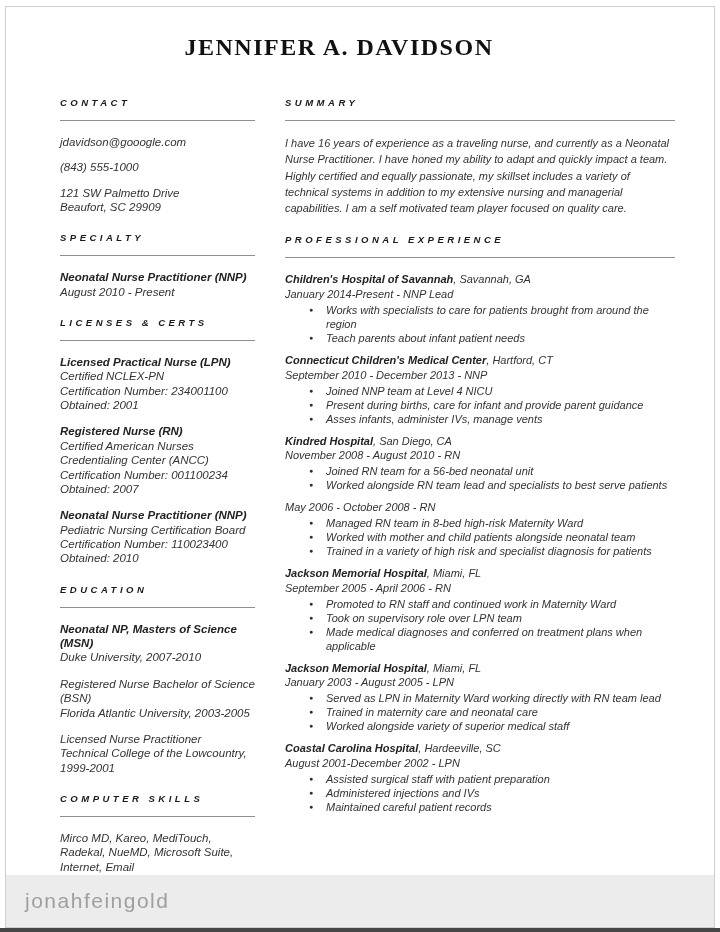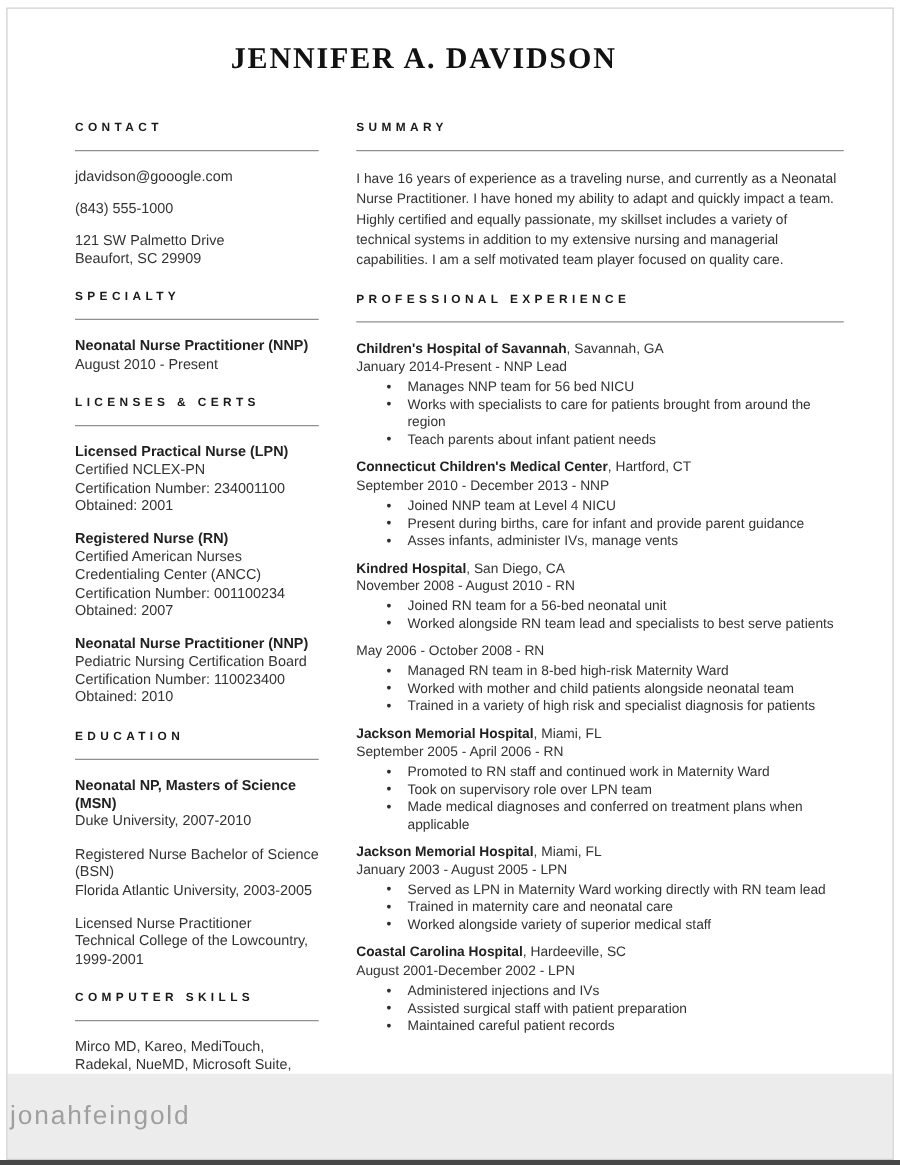--- a/index.html
+++ b/index.html
@@ -7,40 +7,40 @@
   body {
     font-family:"Liberation Sans","DejaVu Sans",sans-serif;
     background:#ffffff; color:#333; position:relative; overflow:hidden;
   }
   .frame {
     position:absolute; top:6px; left:5px; right:5px; bottom:4px;
     border:1px solid #cfcfcf; pointer-events:none; z-index:5;
   }
   .bottom-bar { position:absolute; left:0; right:0; bottom:0; height:4px; background:#474747; z-index:6; }
   .footer-band {
-    position:absolute; left:6px; right:6px; bottom:5px; height:68px;
-    background:#ececec; display:flex; align-items:center; padding-left:2px; z-index:2;
+    position:absolute; left:6px; right:6px; bottom:5px; height:52px;
+    background:#ececec; display:flex; align-items:center; padding-left:19px; z-index:2;
   }
   .watermark { font-size:21px; color:#9f9f9f; letter-spacing:1.5px; }
 
   .name-header { text-align:center; padding:34px 42px 0 0; }
   h1 {
     font-family:"Liberation Serif","DejaVu Serif",serif;
     font-size:24px; font-weight:700; letter-spacing:1.5px; color:#111;
   }
 
   .columns { display:flex; gap:30px; padding:36px 45px 0 60px; align-items:flex-start; }
   .col-left  { flex:0 0 195px; font-size:11.5px; line-height:1.25; }
   .col-right { flex:1; font-size:11px; line-height:1.27; }
 
   .sec-head {
     font-size:9.5px; font-weight:700; letter-spacing:3.5px; color:#1a1a1a;
     padding-bottom:11px; border-bottom:1px solid #909090; margin-bottom:14px;
   }
-  section { margin-bottom:18px; }
+  section { margin-bottom:18px;font-style:italic; }
 
   .contact p { margin-bottom:11px; }
   .contact .addr { margin-bottom:16px; }
   .addr span { display:block; }
 
   .b { font-weight:700; color:#222; }
 
   .lic-item, .edu-item { margin-bottom:12px; }
 
   .summary-text { font-size:11px; line-height:1.48; }
@@ -140,21 +140,20 @@
       <p class="summary-text">I have 16 years of experience as a traveling nurse, and currently as a Neonatal Nurse Practitioner. I have honed my ability to adapt and quickly impact a team. Highly certified and equally passionate, my skillset includes a variety of technical systems in addition to my extensive nursing and managerial capabilities. I am a self motivated team player focused on quality care.</p>
     </section>
 
     <section>
       <div class="sec-head">PROFESSIONAL EXPERIENCE</div>
 
       <div class="job">
         <p class="job-head"><strong class="b">Children's Hospital of Savannah</strong><span>, Savannah, GA</span></p>
         <p class="job-dates">January 2014-Present - NNP Lead</p>
         <ul class="bullets">
-          <li>Manages NNP team for 56 bed NICU</li>
           <li>Works with specialists to care for patients brought from around the region</li>
           <li>Teach parents about infant patient needs</li>
         </ul>
       </div>
 
       <div class="job">
         <p class="job-head"><strong class="b">Connecticut Children's Medical Center</strong><span>, Hartford, CT</span></p>
         <p class="job-dates">September 2010 - December 2013 - NNP</p>
         <ul class="bullets">
           <li>Joined NNP team at Level 4 NICU</li>
@@ -198,22 +197,22 @@
           <li>Served as LPN in Maternity Ward working directly with RN team lead</li>
           <li>Trained in maternity care and neonatal care</li>
           <li>Worked alongside variety of superior medical staff</li>
         </ul>
       </div>
 
       <div class="job">
         <p class="job-head"><strong class="b">Coastal Carolina Hospital</strong><span>, Hardeeville, SC</span></p>
         <p class="job-dates">August 2001-December 2002 - LPN</p>
         <ul class="bullets">
+          <li>Assisted surgical staff with patient preparation</li>
           <li>Administered injections and IVs</li>
-          <li>Assisted surgical staff with patient preparation</li>
           <li>Maintained careful patient records</li>
         </ul>
       </div>
 
     </section>
   </main>
 </div>
 
 <div class="footer-band">
   <span class="watermark">jonahfeingold</span>

